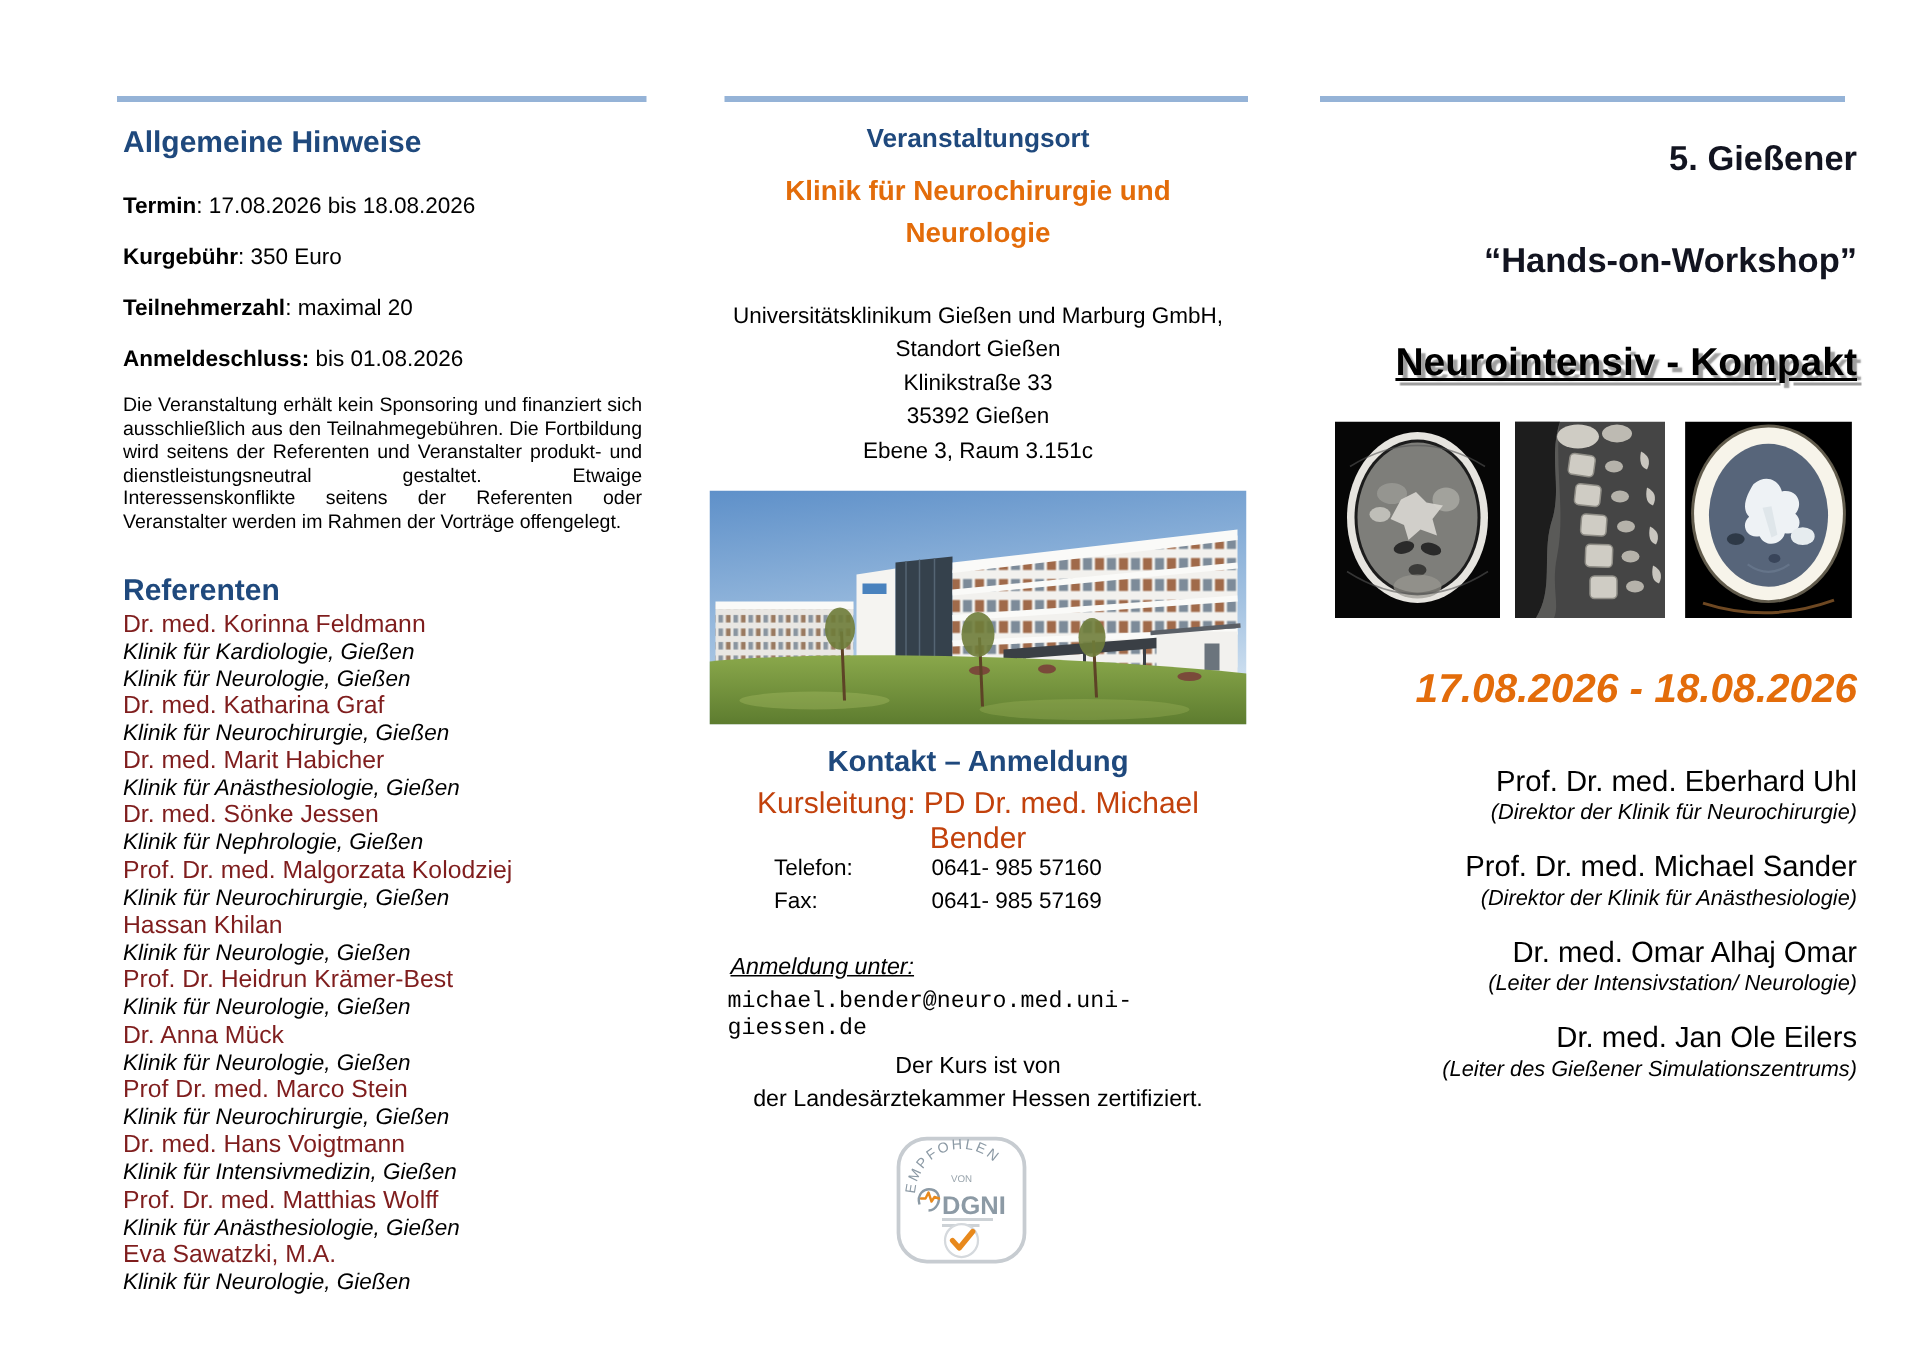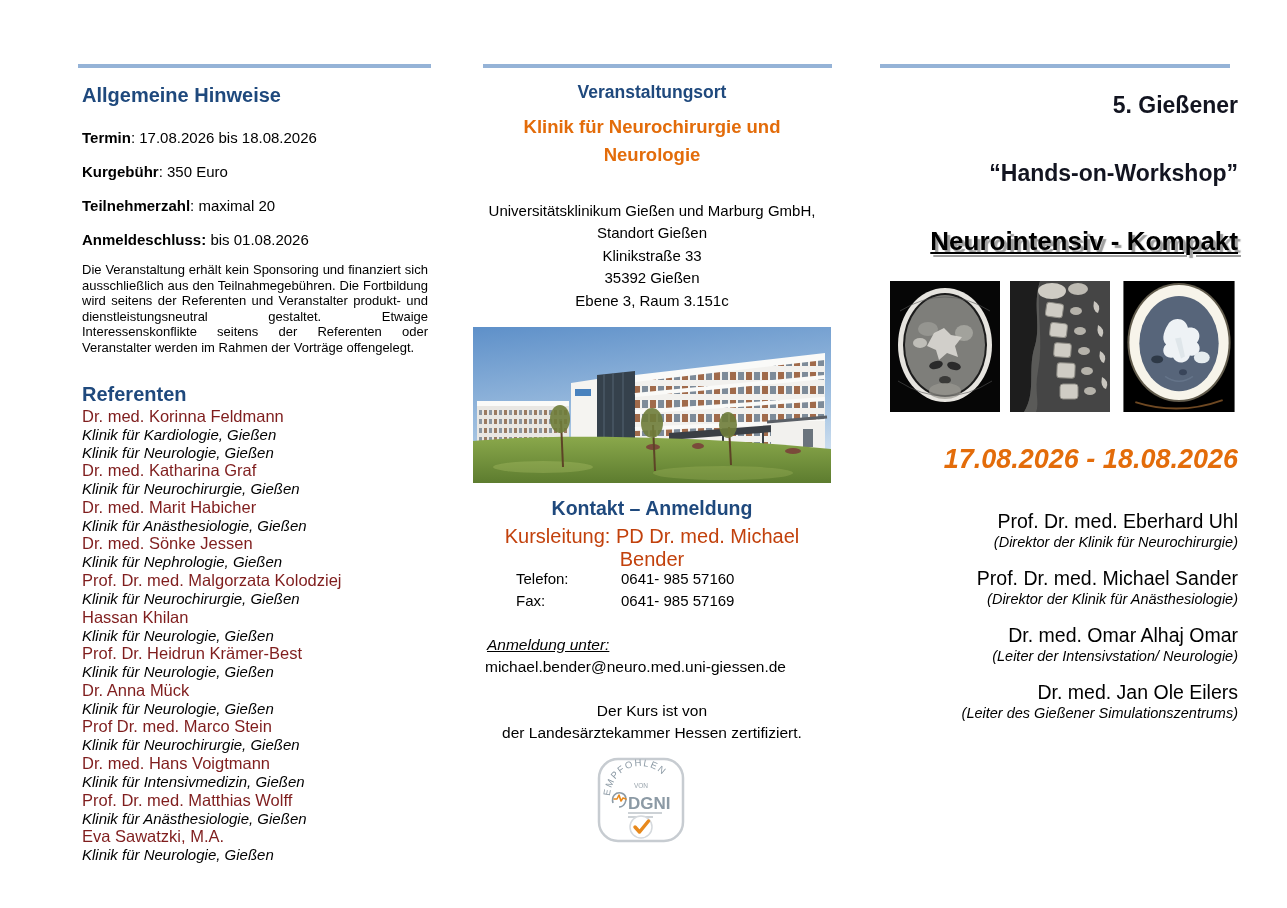--- a/index.html
+++ b/index.html
@@ -27,21 +27,21 @@
               font-weight:bold;font-size:18.5px;line-height:28px;}
   .mid-address{position:absolute;top:200px;left:0;width:100%;font-size:15px;line-height:22.4px;}
   .mid-photo{position:absolute;top:327px;left:3px;width:358px;height:156px;}
   .mid-h2{position:absolute;top:497px;left:0;width:100%;font-size:19.5px;}
   .mid-lead{position:absolute;top:525px;left:0;width:100%;color:#c2410c;font-size:20px;}
   .mid-phones{position:absolute;top:568px;left:18px;text-align:left;font-size:15px;line-height:22.4px;margin-left:28px;}
   .phone-row{display:flex;}
   .phone-label{width:105px;}
   .mid-reg{position:absolute;top:636px;left:17px;text-align:left;font-size:15.5px;
            font-style:italic;text-decoration:underline;}
-  .mid-email{position:absolute;top:658px;left:15px;text-align:left;font-size:15.5px;}
+  .mid-email{position:absolute;top:658px;left:15px;text-align:left;font-size:15.5px;font-family:Liberation Mono, monospace;}
   .mid-cert{position:absolute;top:700px;left:0;width:100%;font-size:15.5px;line-height:22.4px;}
   .badge{position:absolute;top:757px;left:127px;width:88px;height:86px;}
   
   .col-right{left:876px;width:362px;text-align:right;}
   .r-t1{position:absolute;top:92px;left:0;width:100%;font-size:23px;font-weight:bold;color:#121420;}
   .r-t2{position:absolute;top:160px;left:0;width:100%;font-size:23px;font-weight:bold;color:#121420;}
   .r-t3{position:absolute;top:226px;left:0;width:100%;font-size:26px;font-weight:bold;color:#000;
         text-shadow:3px 3px 1px rgba(125,125,125,0.75);text-decoration:underline;}
   .ct-row{position:absolute;top:281px;left:14px;width:348px;display:flex;}
   .ct{height:131px;}

